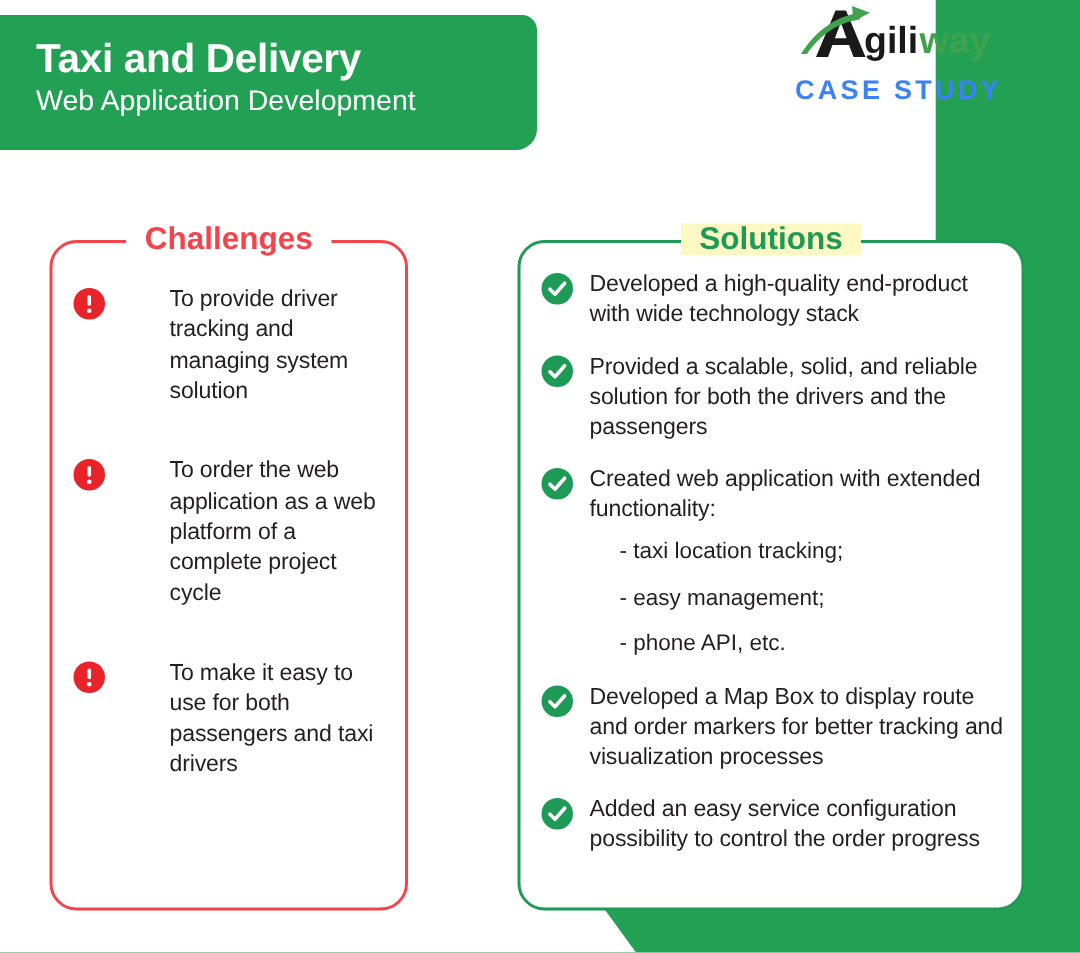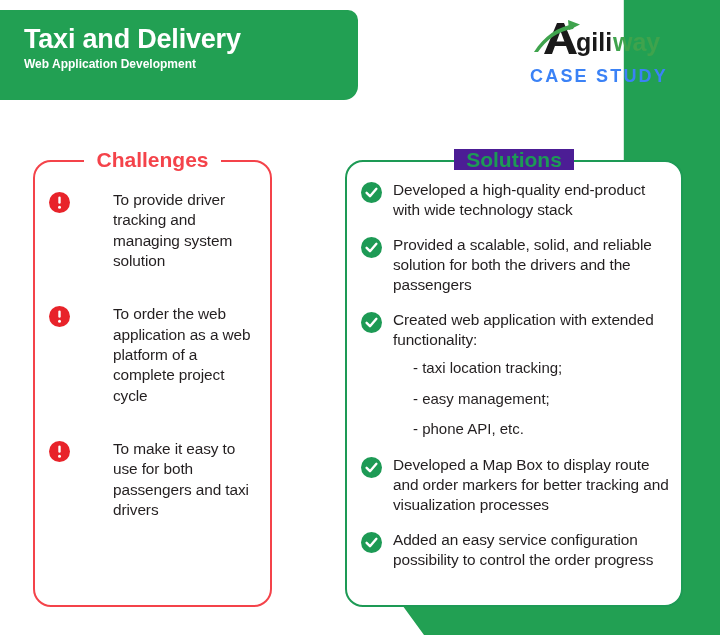--- a/index.html
+++ b/index.html
@@ -44,32 +44,32 @@
     color: #ffffff;
     font-size: 27px;
     font-weight: bold;
     line-height: 1.12;
     letter-spacing: -0.2px;
     margin: 0;
     white-space: nowrap;
   }
   .header-sub {
     color: #ffffff;
-    font-size: 12px;
-    font-weight: bold;
+    font-size: 19px;
+    font-weight: normal;
     line-height: 1.2;
     margin: 3px 0 0 0;
     white-space: nowrap;
   }
 
   
   .logo-area {
     position: absolute;
     right: 26px;
-    top: 18px;
+    top: 2px;
     width: 190px;
     text-align: center;
     z-index: 3;
   }
   .logo-mark {
     display: block;
     margin: 0 auto;
   }
   .case-study {
     margin-top: 6px;
@@ -108,21 +108,21 @@
     position: absolute;
     top: -13px;
     left: 0;
     right: 0;
     text-align: center;
     font-size: 21px;
     font-weight: bold;
     line-height: 1;
   }
   .panel-title span.label {
-    background: #4c1d95;
+    background: #fef9c3;
     padding: 0 12px;
     display: inline-block;
   }
   .title-red { color: #F4434A; }
   .title-green { color: #1D9A55; }
 
   
   .panel-challenges .panel-title span.label { background: #ffffff; }
 
   .items {

